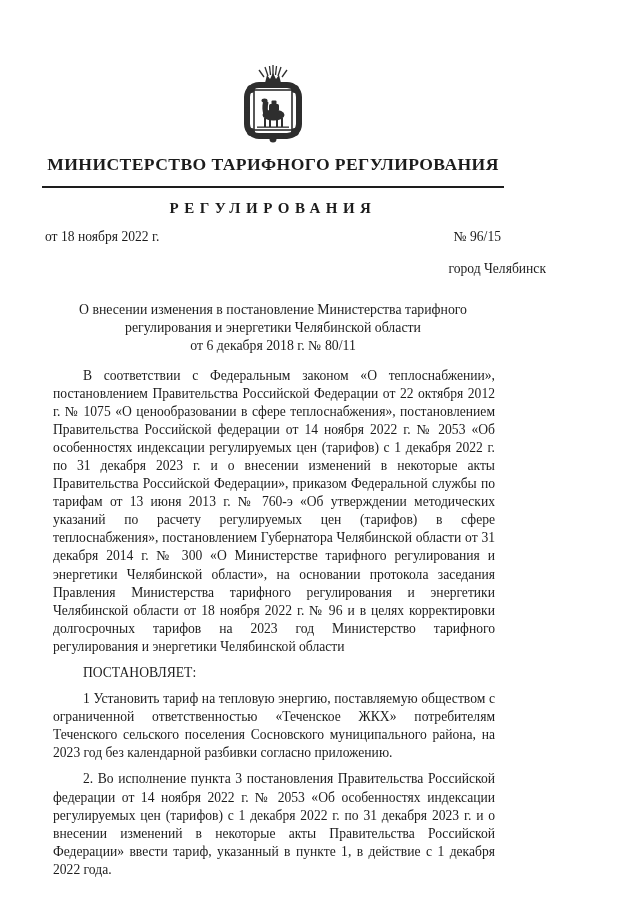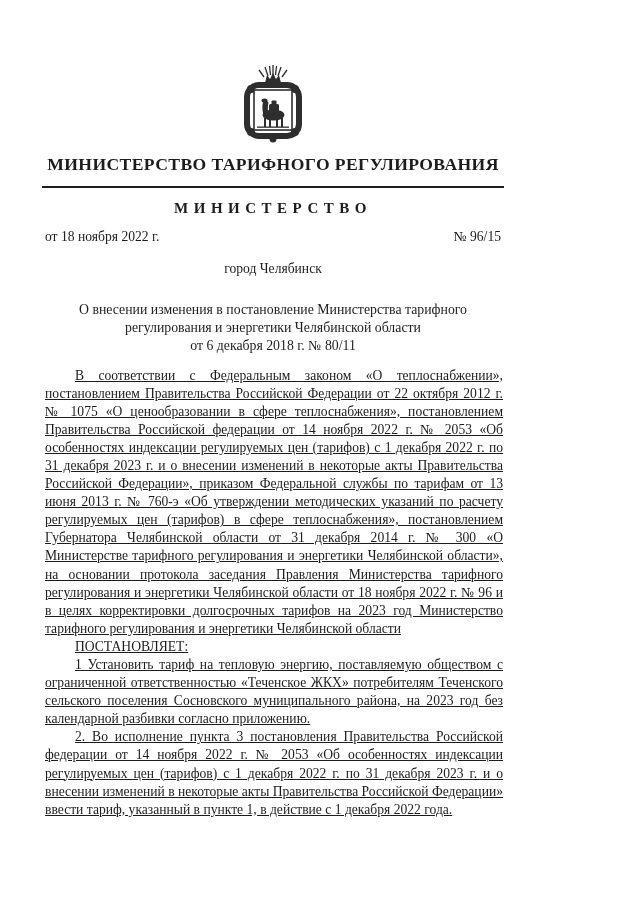--- a/index.html
+++ b/index.html
@@ -45,40 +45,39 @@
   }
   .date-row {
     margin: 12px 45px 0 45px;
     display: flex;
     justify-content: space-between;
     font-size: 13.6px;
     gap: 45px;
   }
   .city {
     margin-top: 16px;
-    text-align: center;
+    text-align: right;
     font-size: 13.6px;
   }
   .title {
     margin: 24px 60px 0 60px;
     text-align: center;
     font-weight: normal;
     font-size: 13.8px;
     line-height: 18px;
   }
   .body-text {
     margin: 12px 43px 0 45px;
     font-size: 13.6px;
     line-height: 18.1px;
   }
   .para {
-    margin: 0;
+    margin: 8px;
     text-indent: 30px;
     text-align: justify;
-    text-decoration: underline;
   }
   .para.plain {
     text-align: left;
   }
 </style>
 </head>
 <body>
 
 <div class="page">
 
@@ -123,21 +122,21 @@
       </g>
     </svg>
   </div>
 
   <div class="ministry">
     <div>МИНИСТЕРСТВО ТАРИФНОГО РЕГУЛИРОВАНИЯ</div>
   </div>
 
   <div class="rule"></div>
 
-  <div class="doc-type">МИНИСТЕРСТВО</div>
+  <div class="doc-type">РЕГУЛИРОВАНИЯ</div>
 
   <div class="date-row">
     <span>от 18 ноября 2022 г.</span>
     <span>№ 96/15</span>
   </div>
 
   <div class="city">город Челябинск</div>
 
   <div class="title">
     <div>О внесении изменения в постановление Министерства тарифного</div>

